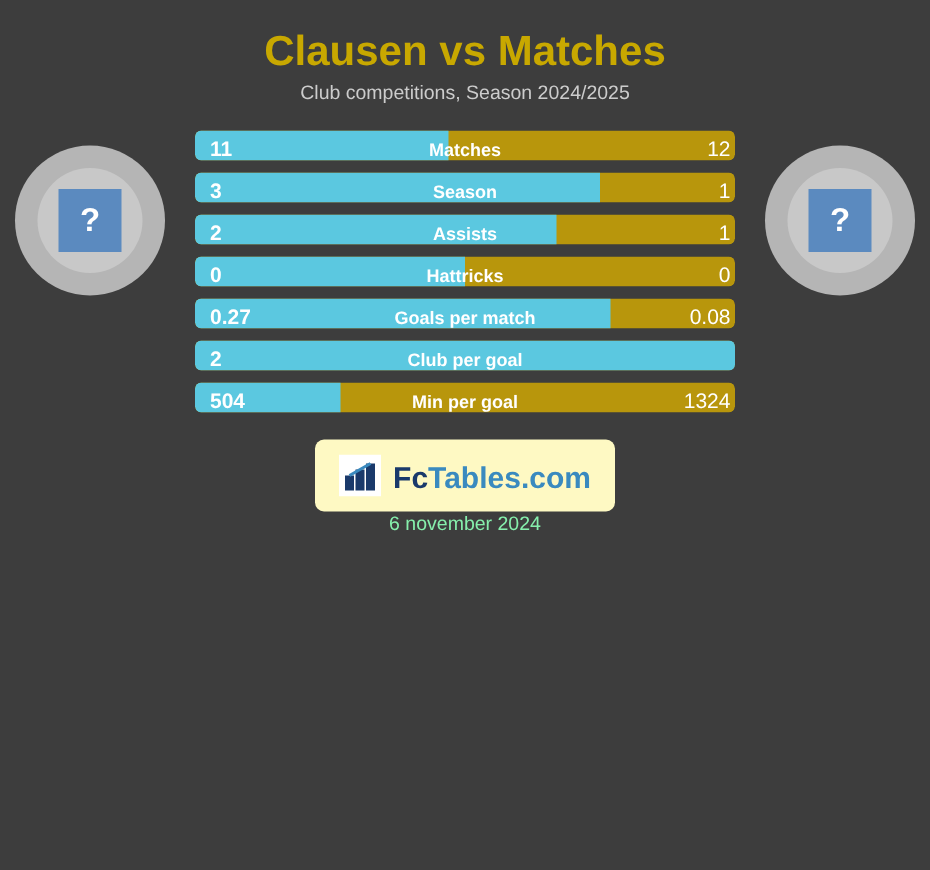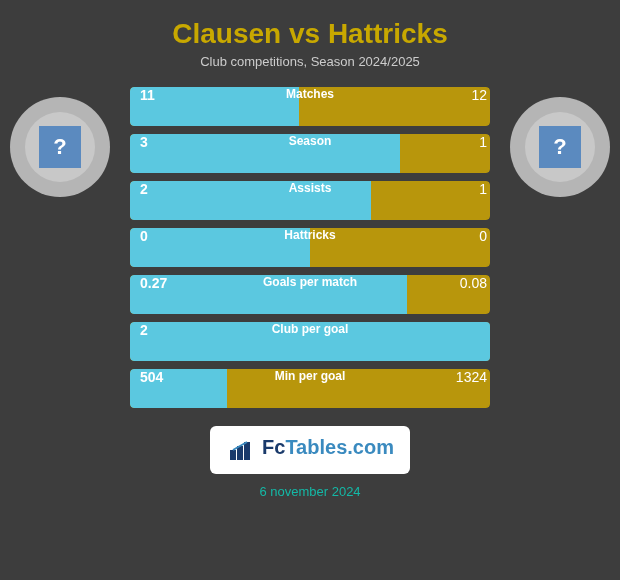--- a/index.html
+++ b/index.html
@@ -35,22 +35,22 @@
     }
     .bars-section {
       display: flex;
       flex-direction: column;
       gap: 8px;
       width: 360px;
       margin: 0 auto;
     }
     .stat-row {
       display: flex;
-      align-items: flex-start;
-      height: 39px;
+      align-items: flex-end;
+      height: 20px;
       position: relative;
       border-radius: 4px;
       overflow: hidden;
     }
     .stat-bar-bg {
       position: absolute;
       left: 0; top: 0; right: 0; bottom: 0;
       background: #b8960c;
       border-radius: 4px;
     }
@@ -83,50 +83,49 @@
       z-index: 2;
       color: white;
       font-size: 14px;
       font-weight: normal;
       padding-right: 3px;
       min-width: 50px;
       text-align: right;
     }
     .footer-logo {
       margin-top: 18px;
-      background: #ffffff;
+      background: #fef9c3;
       border-radius: 6px;
       padding: 10px 16px;
       display: flex;
-      align-items: flex-start;
+      align-items: flex-end;
       gap: 8px;
     }
     .logo-icon {
       width: 28px;
       height: 28px;
     }
     .logo-text {
       font-size: 20px;
       font-weight: bold;
       color: #1a3a6b;
     }
     .logo-text span {
       color: #3a8abf;
     }
     .date-footer {
-      color: #14b8a6;
+      color: #86efac;
       font-size: 13px;
-      margin-top: 10px;
     }
   </style>
 </head>
 <body>
 
 <div class="container">
-  <h1 class="title">Clausen vs Hattricks</h1>
+  <h1 class="title">Clausen vs Matches</h1>
   <p class="subtitle">Club competitions, Season 2024/2025</p>
 
   <div style="position:relative; width:620px; display:flex; justify-content:center; align-items:flex-start;">
 
     <div style="position:absolute; left:0; top:10px; z-index:1;">
       <div style="width:100px; height:100px; border-radius:50%; background:#b5b5b5; display:flex; align-items:center; justify-content:center; overflow:hidden; margin-left:10px;">
         <div style="width:70px; height:70px; background:#c8c8c8; border-radius:50%; display:flex; align-items:center; justify-content:center;">
           <div style="width:42px; height:42px; background:#5b8abf; display:flex; align-items:center; justify-content:center; color:white; font-size:22px; font-weight:bold;">?</div>
         </div>
       </div>

